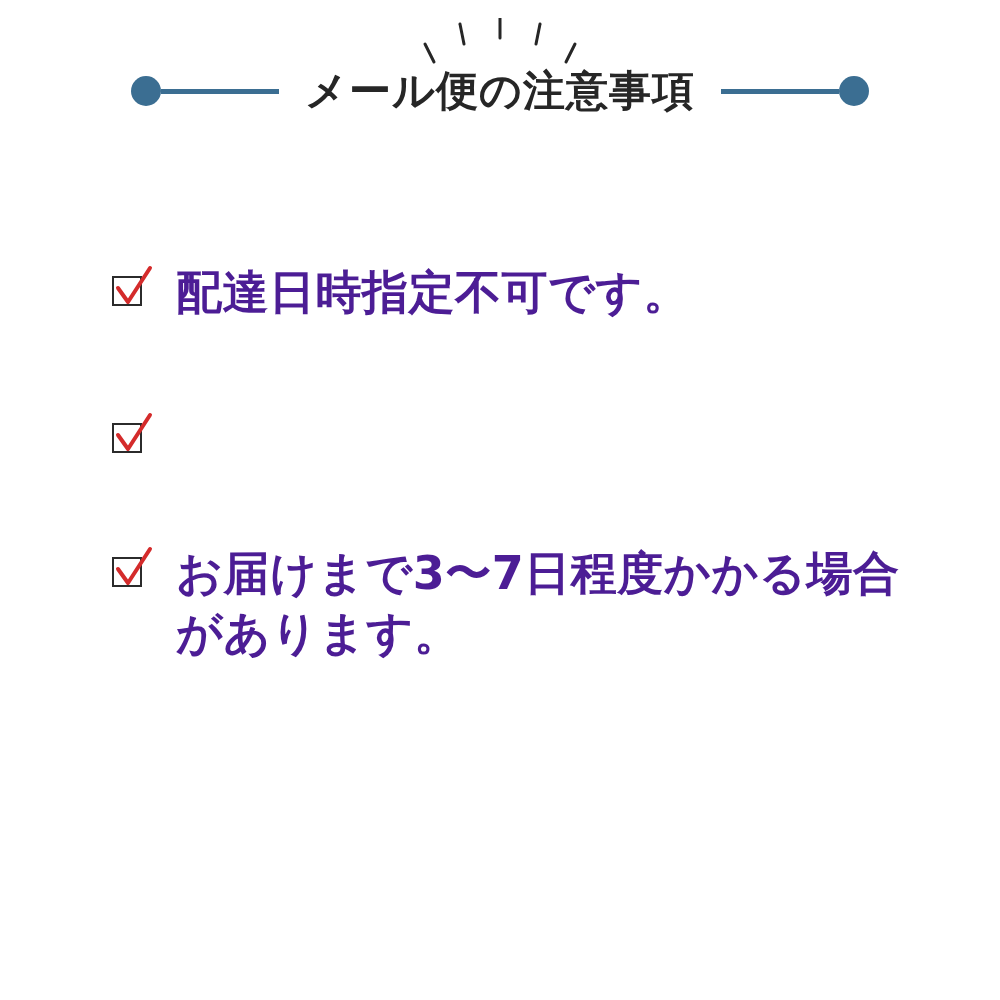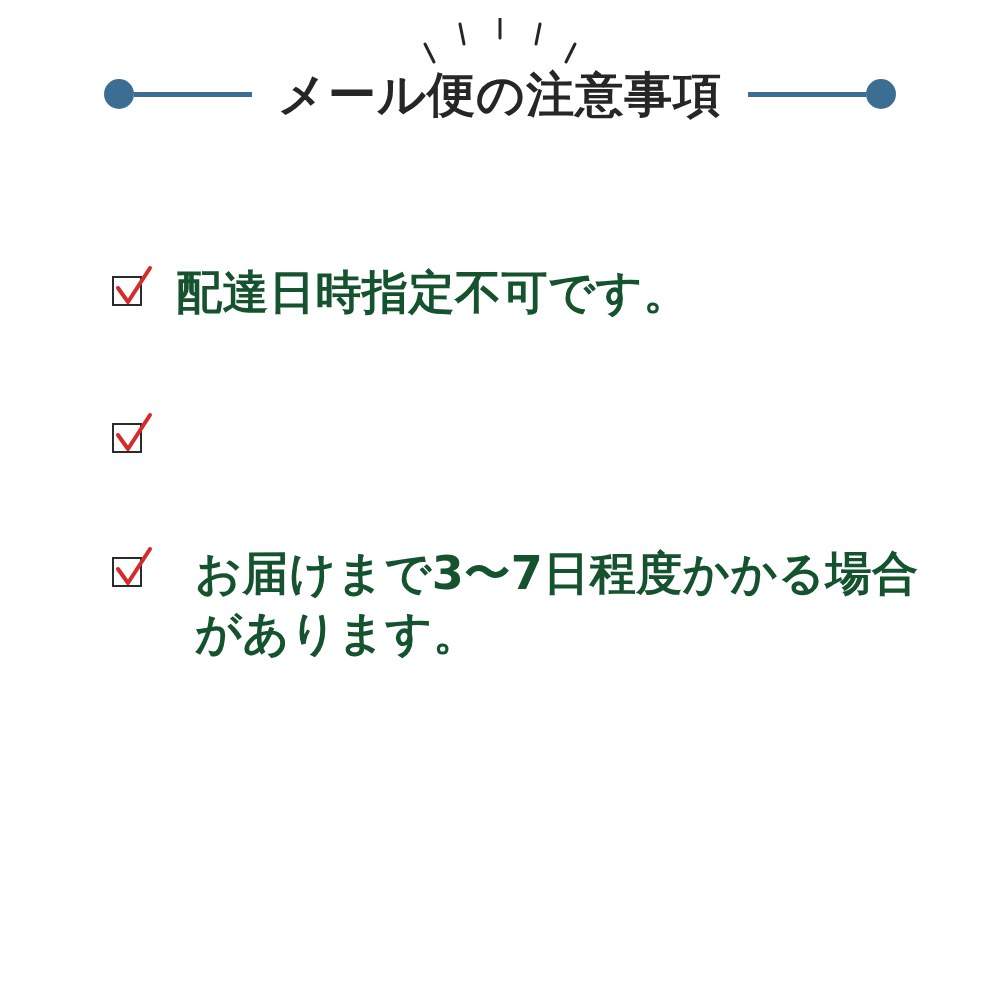--- a/index.html
+++ b/index.html
@@ -61,42 +61,42 @@
     width: 30px;
     height: 30px;
     border-radius: 50%;
     background: #3b6e92;
     flex: 0 0 auto;
   }
 
   .title {
     font-family: "DejaVu Sans", "Liberation Sans", sans-serif;
     font-weight: bold;
-    font-size: 48px;
+    font-size: 42px;
     line-height: 1;
     color: #262626;
     letter-spacing: 1px;
     white-space: nowrap;
     padding: 0 26px;
   }
 
   
   .notes {
     position: absolute;
     top: 262px;
     left: 112px;
     width: 830px;
   }
 
   .note {
     display: flex;
     align-items: flex-start;
     margin-bottom: 86px;
   }
-  .note:last-child { margin-bottom: 0; gap: 19px; }
+  .note:last-child { margin-bottom: 0; }
 
   .checkbox {
     position: relative;
     flex: 0 0 auto;
     width: 36px;
     height: 36px;
     margin-top: 12px;
     margin-right: 28px;
   }
   .checkbox .box {
@@ -115,21 +115,21 @@
     width: 44px;
     height: 48px;
     overflow: visible;
   }
 
   .note-text {
     font-family: "DejaVu Sans", "Liberation Sans", sans-serif;
     font-weight: bold;
     font-size: 46px;
     line-height: 1.32;
-    color: #14532d;
+    color: #4c1d95;
     letter-spacing: 0.5px;
   }
 </style>
 </head>
 <body>
 
 <div class="page">
 
   <div class="header">
 

